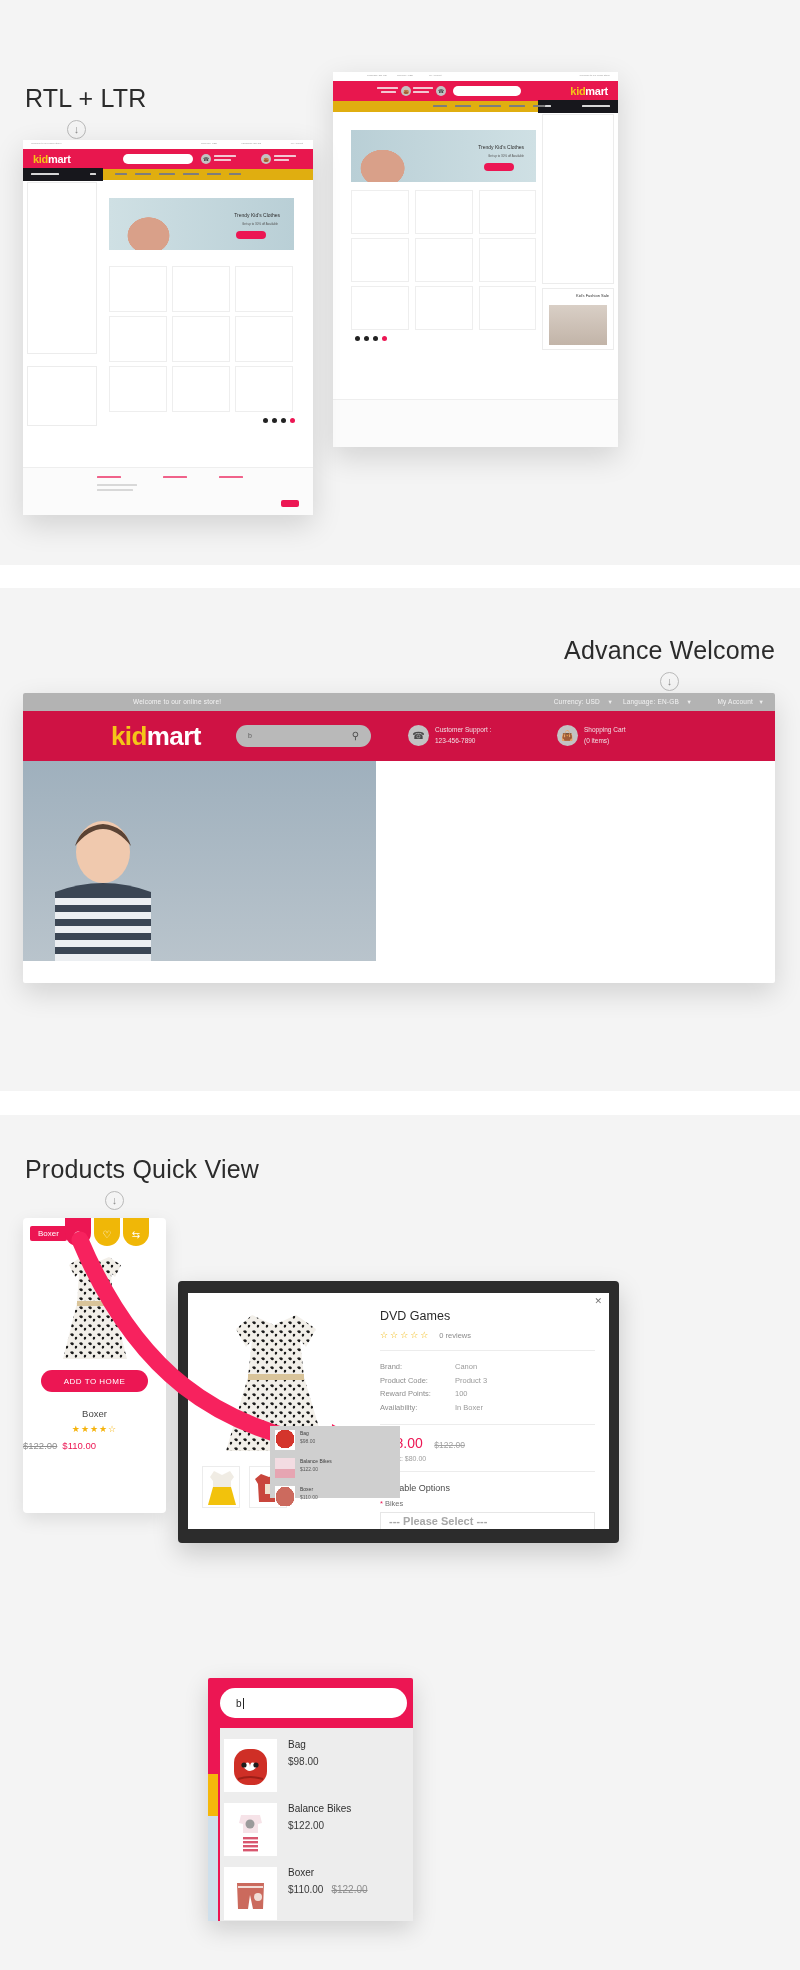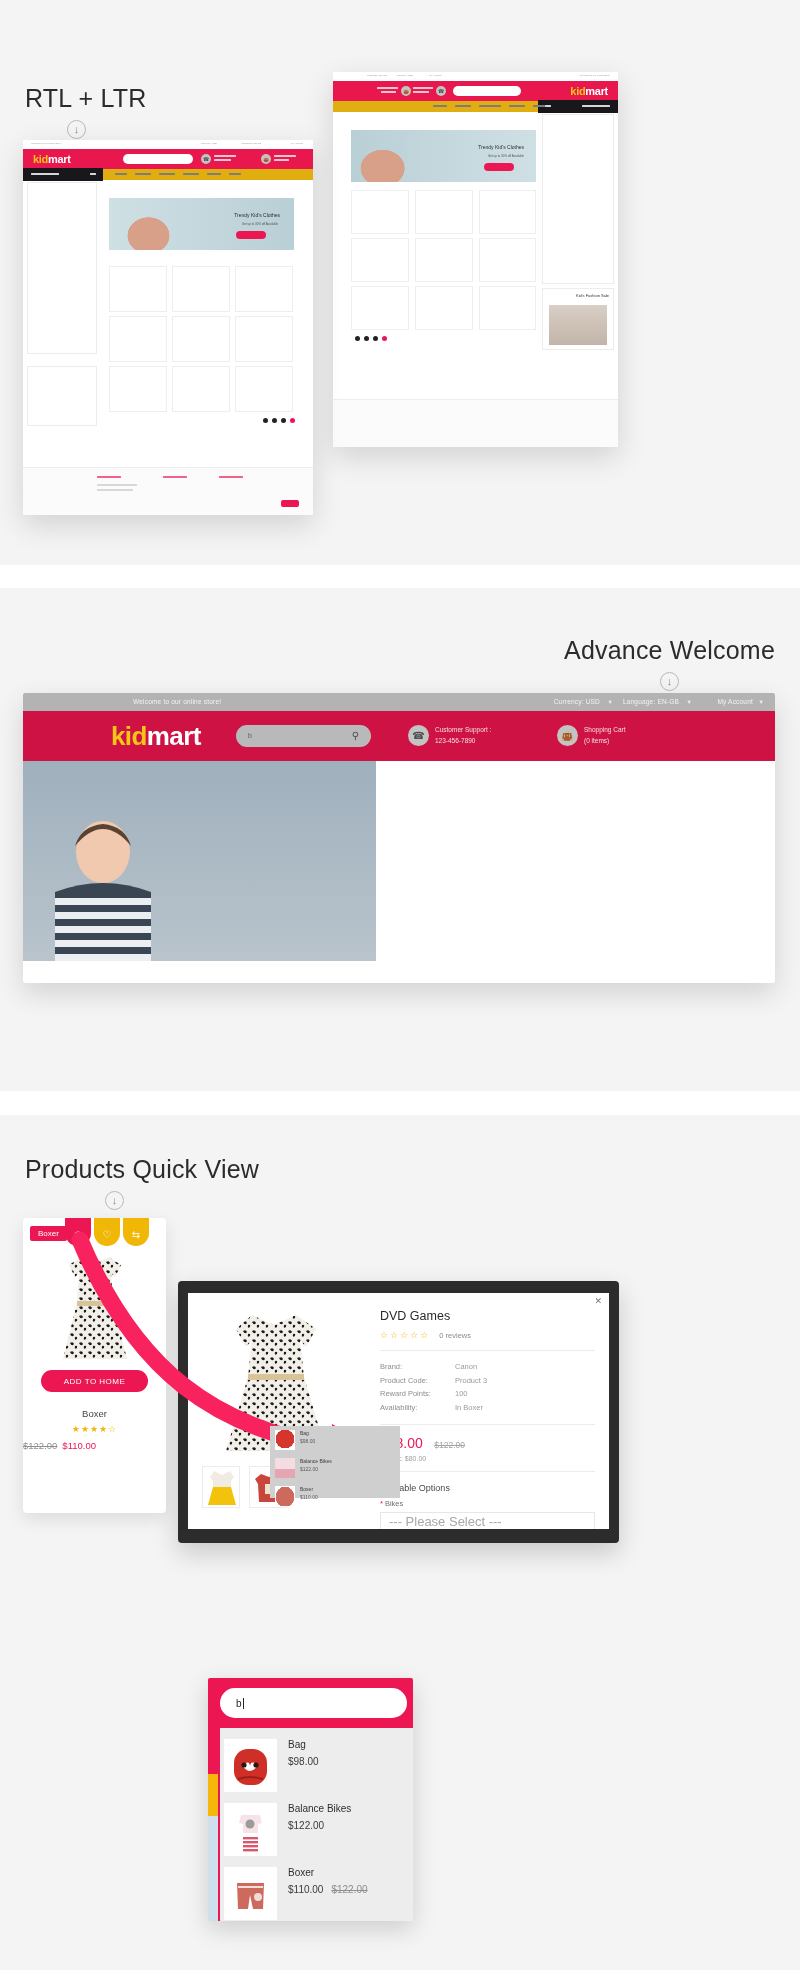--- a/index.html
+++ b/index.html
@@ -147,22 +147,22 @@
   .hr { height: .7px; background: #ececec; margin: 9px 0; }
   .spec { display: flex; font-size: 7.5px; color: #8d8d8d; line-height: 1.85; }
   .spec .k { width: 75px; } .spec .v { color: #9b9b9b; }
   .price-row { margin-top: 9px; }
   .price-new { color: #ec1653; font-size: 14px; }
   .price-old { color: #a3a3a3; font-size: 8.5px; text-decoration: line-through; margin-left: 7px; }
   .extax { font-size: 7px; color: #a0a0a0; margin-top: 3px; }
   .opt-title { font-size: 9px; color: #4a4a4a; margin-top: 11px; }
   .req { color: #ec1653; font-size: 7.5px; margin-top: 6px; }
   .req .lbl { color: #707070; margin-left: 2px; }
-  .sel { margin-top: 4px; height: 19px; border: .7px solid #e6e6e6; font-size: 13px; color: #a7a7a7;
-         display: flex; align-items: center; padding: 0 8px; }
+  .sel { margin-top: 4px; height: 19px; border: .7px solid #e6e6e6; font-size: 11px; color: #a7a7a7;
+         display: flex; align-items: center; padding: 0 8px; font-weight: bold; }
 </style>
 </head>
 <body>
 
 <div class="section" id="sec1">
 
   <div class="head-block" id="t1">
     <div class="sec-title">RTL + LTR</div>
     <div class="arrow-circle">↓</div>
   </div>

